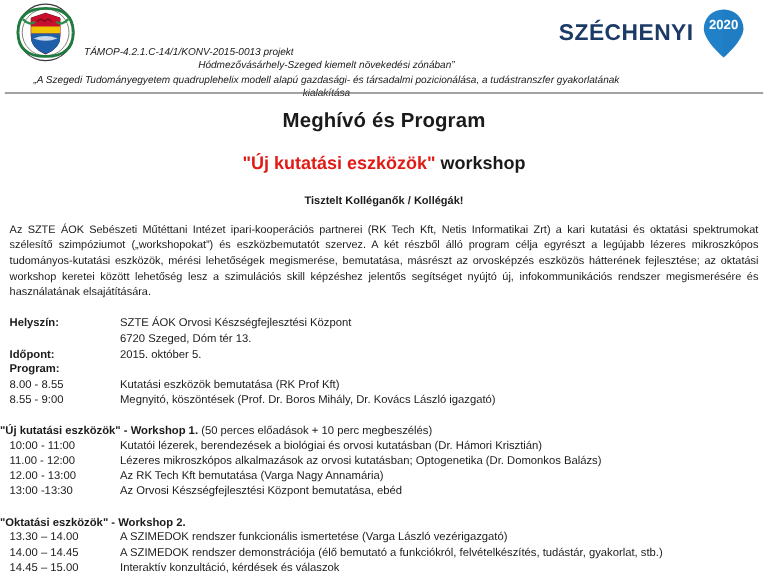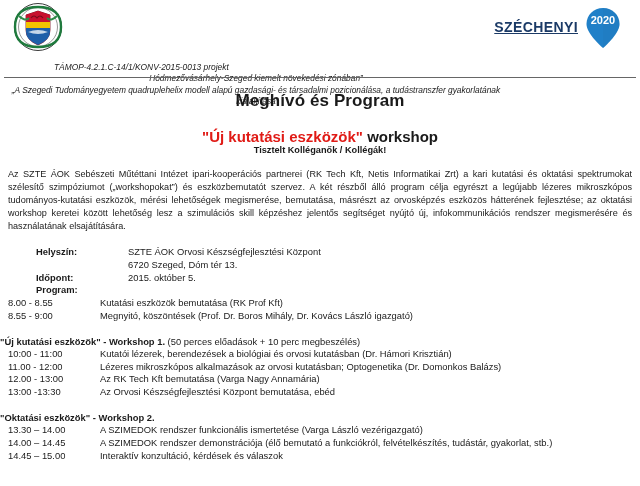--- a/index.html
+++ b/index.html
@@ -39,40 +39,38 @@
     position: absolute;
     right: 14px;
     top: 4px;
     height: 46px;
     display: flex;
     align-items: center;
   }
   .szechenyi-word {
     font-family: "Liberation Sans", sans-serif;
     font-weight: bold;
-    font-size: 14px;
+    font-size: 19px;
     letter-spacing: 0.4px;
     color: #1b3a66;
     line-height: 1;
-    text-decoration: underline;
   }
   .sz-pin {
     margin-left: 2px;
     position: relative;
     width: 46px;
     height: 46px;
   }
 
   .proj-block {
     position: absolute;
-    left: 0;
+    left: 16px;
     top: 38px;
     width: 512px;
     text-align: center;
-    margin-top: 24px;
   }
   .proj-code {
     font-style: italic;
     font-size: 8.4px;
     text-align: left;
     padding-left: 54px;
     line-height: 11px;
     color: #1a1a1a;
   }
   .proj-line {
@@ -105,21 +103,21 @@
     font-weight: bold;
     margin-top: 17px;
   }
   .title-sub .red {
     color: #e01b16;
   }
   .greeting {
     text-align: center;
     font-size: 9.2px;
     font-weight: bold;
-    margin-top: 0;
+    margin-top: 17px;
   }
 
   
   .intro {
     margin: 13px 8px 0 8px;
     font-size: 9.1px;
     line-height: 13.1px;
     text-align: justify;
     color: #1a1a1a;
   }
@@ -130,21 +128,20 @@
     font-size: 9.4px;
     line-height: 12.6px;
   }
   .det-row {
     display: flex;
   }
   .det-label {
     width: 92px;
     flex: 0 0 92px;
     font-weight: bold;
-    margin-left: 28px;
   }
   .det-value {
     flex: 1;
   }
 
   
   .schedule {
     margin: 0 0 0 8px;
     font-size: 9.4px;
     line-height: 12.9px;

